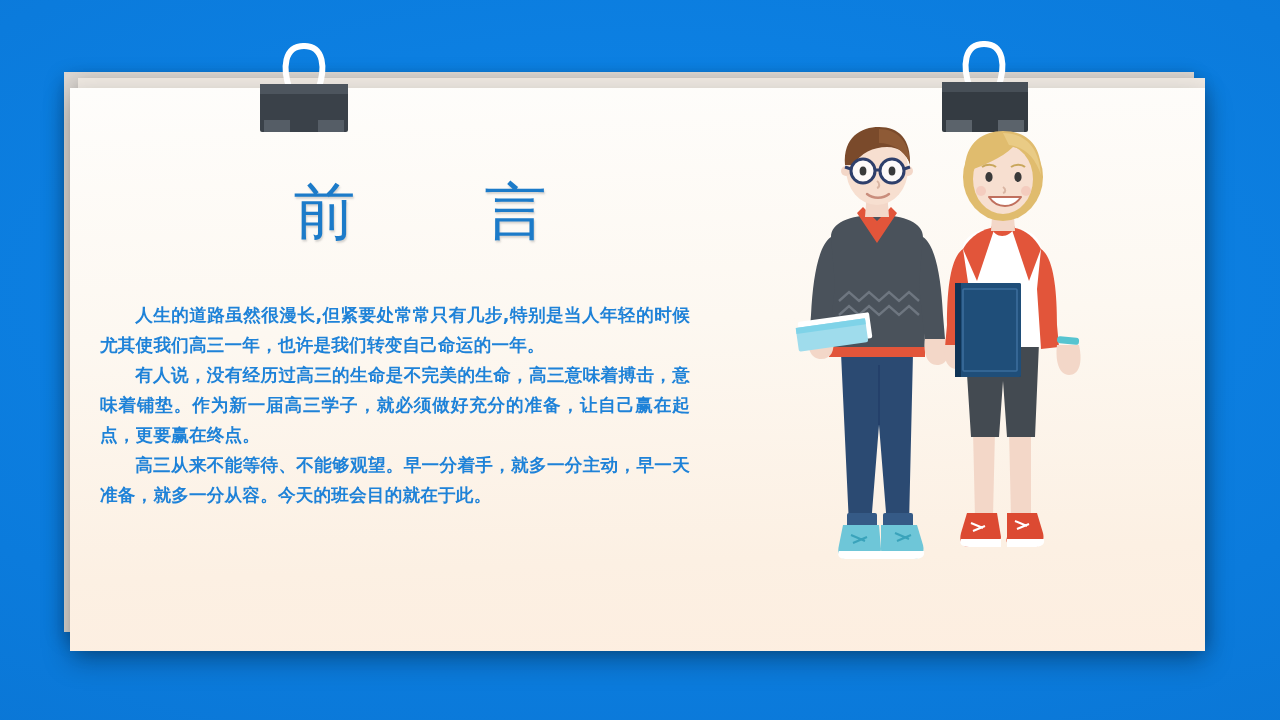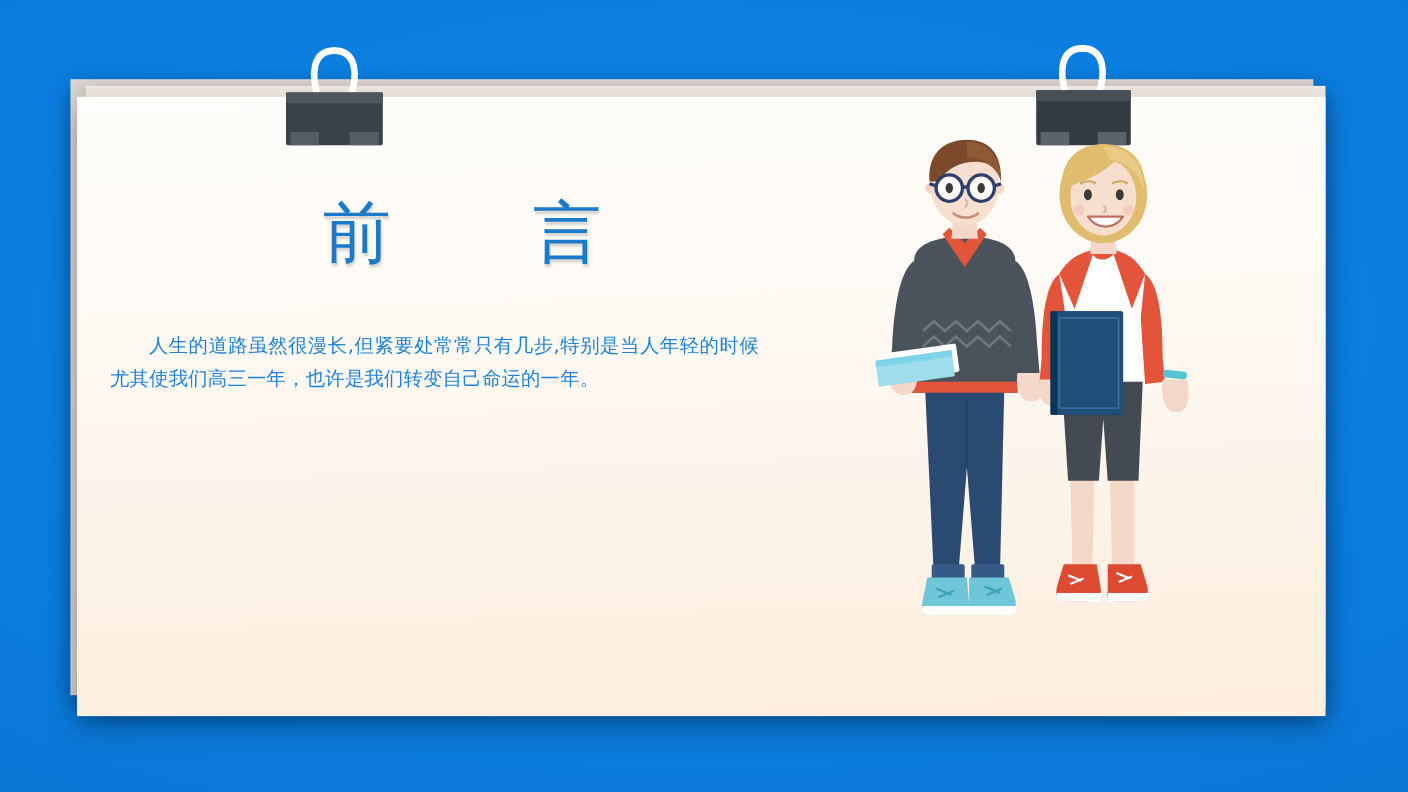--- a/index.html
+++ b/index.html
@@ -55,21 +55,21 @@
     color:#1c7bc9;
     text-shadow:1px 2px 2px rgba(120,120,120,0.30);
     font-family:Liberation Mono, monospace;
     white-space:nowrap;
   }
 
   
   #body-text {
     position:absolute; left:100px; top:300px; width:590px;
     color:#1e82d8;
-    font-weight:normal;
+    font-weight:bold;
     font-size:17.6px;
     line-height:30px;
     letter-spacing:0.2px;
     text-align:justify;
     font-family:"DejaVu Sans","Liberation Sans",sans-serif;
   }
   #body-text p { text-indent:2em; margin:0; }
 
   
   #characters { position:absolute; left:795px; top:125px; width:300px; height:470px; }
@@ -103,20 +103,22 @@
       <rect x="8" y="48" width="86" height="10" fill="#474f57"></rect>
       <rect x="12" y="86" width="26" height="12" fill="#5b636b"></rect>
       <rect x="64" y="86" width="26" height="12" fill="#5b636b"></rect>
     </svg>
   </div>
 
   <div id="title">前 言</div>
 
   <div id="body-text">
     <p>人生的道路虽然很漫长,但紧要处常常只有几步,特别是当人年轻的时候尤其使我们高三一年，也许是我们转变自己命运的一年。</p>
+    <p>有人说，没有经历过高三的生命是不完美的生命，高三意味着搏击，意味着铺垫。作为新一届高三学子，就必须做好充分的准备，让自己赢在起点，更要赢在终点。</p>
+    <p>高三从来不能等待、不能够观望。早一分着手，就多一分主动，早一天准备，就多一分从容。今天的班会目的就在于此。</p>
   </div>
 
   <div id="characters">
     <svg viewBox="0 0 300 470">
 
       <g>
 
         <path d="M46 228 L118 228 L114 400 L92 400 L84 300 L76 400 L54 400 Z" fill="#2B4A72"></path>
         <path d="M84 300 L84 240" stroke="#24406a" stroke-width="2" fill="none"></path>
         <rect x="52" y="388" width="30" height="14" rx="2" fill="#355a86"></rect>

